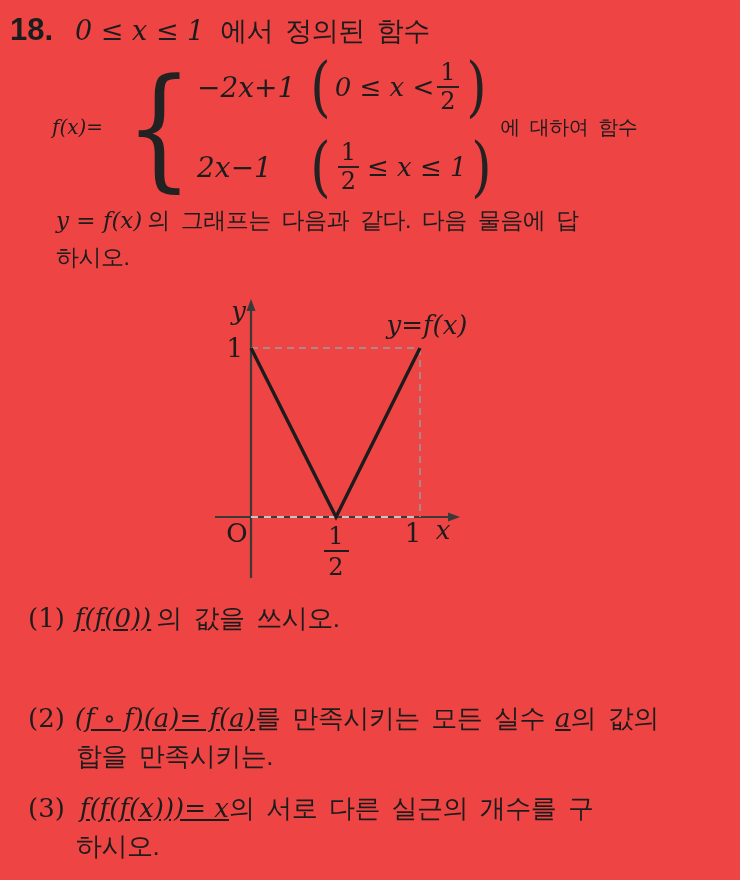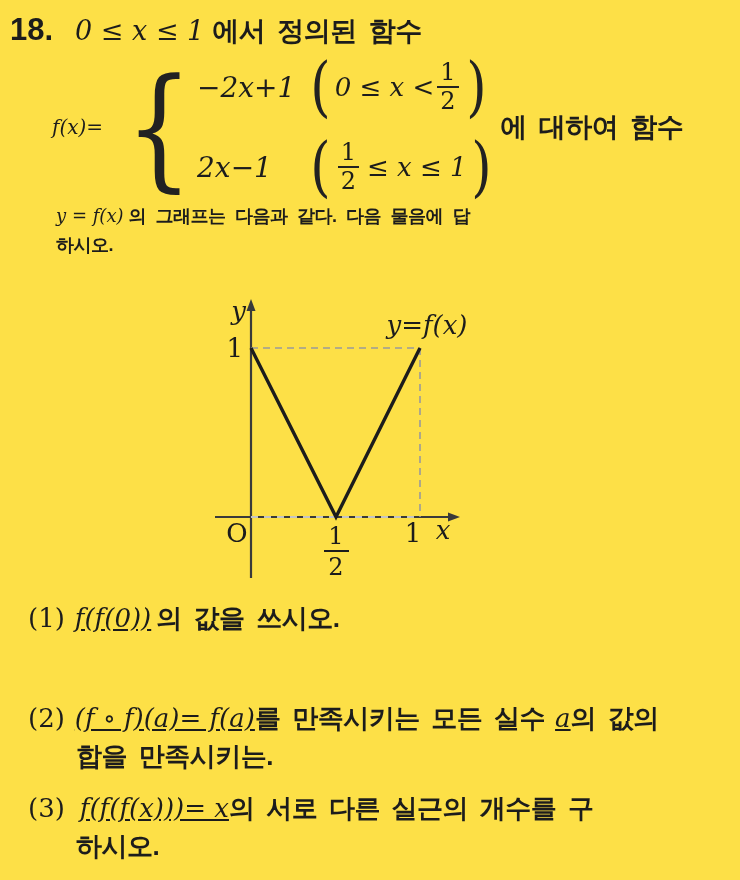--- a/index.html
+++ b/index.html
@@ -1,44 +1,44 @@
 <!DOCTYPE html>
 <html><head>
 <meta charset="utf-8">
 <style>
   * { margin:0; padding:0; box-sizing:border-box; }
   html,body { background:#ffffff; }
   #page {
     position:relative;
     width:740px; height:880px;
-    background:#fde047;
+    background:#ef4444;
     color:#1c1c1c;
     overflow:hidden;
   }
   .kr {
     font-family:"Liberation Sans", sans-serif;
-    font-weight:700;
+    font-weight:400;
     letter-spacing:-0.5px;
     word-spacing:5px;
   }
   .math {
     font-family:"DejaVu Serif", serif;
     font-style:italic;
     font-weight:400;
     letter-spacing:0;
   }
 
   
   #intro {
     position:absolute; top:12px; left:10px;
     display:flex; align-items:baseline;
     font-size:27px;
   }
   #intro .num { font-family:"Liberation Sans", sans-serif; font-weight:800; font-size:31px; margin-right:22px; }
-  #intro .math { margin-right:8px; font-size:27px; }
+  #intro .math { margin-right:16px; font-size:27px; }
 
   
   #formula {
     position:absolute; top:56px; left:52px;
     display:flex; align-items:center;
     font-size:28px;
   }
   #formula .lhs { font-size:20px; margin-right:20px; }
   #formula .brace {
     font-family:"DejaVu Serif", serif;
@@ -58,26 +58,26 @@
     transform:scaleY(1.12) scaleX(0.9);
     color:#222;
   }
   .cond { display:flex; align-items:center; font-size:26px; padding:0 3px; }
   .frac {
     display:inline-flex; flex-direction:column; align-items:center;
     font-size:24px; line-height:1.12; margin:0 3px;
     font-family:"DejaVu Serif", serif; font-style:normal;
   }
   .frac .den { border-top:2px solid #222; padding:0 3px; }
-  #formula .suffix { font-size:27px; margin-left:8px; }
+  #formula .suffix { font-size:20px; margin-left:8px; }
 
   
   #statement {
     position:absolute; top:202px; left:56px; width:660px;
-    font-size:18px; line-height:1.6;
+    font-size:23px; line-height:1.6;
   }
   #statement .row { display:flex; align-items:baseline; }
 
   
   #graph { position:absolute; top:296px; left:203px; }
   #graph text { fill:#1c1c1c; }
   .svg-serif { font-family:"DejaVu Serif", serif; font-size:26px; }
   .svg-serif-i { font-family:"DejaVu Serif", serif; font-style:italic; font-size:26px; }
   .svg-frac { font-family:"DejaVu Serif", serif; font-size:24px; }
 

